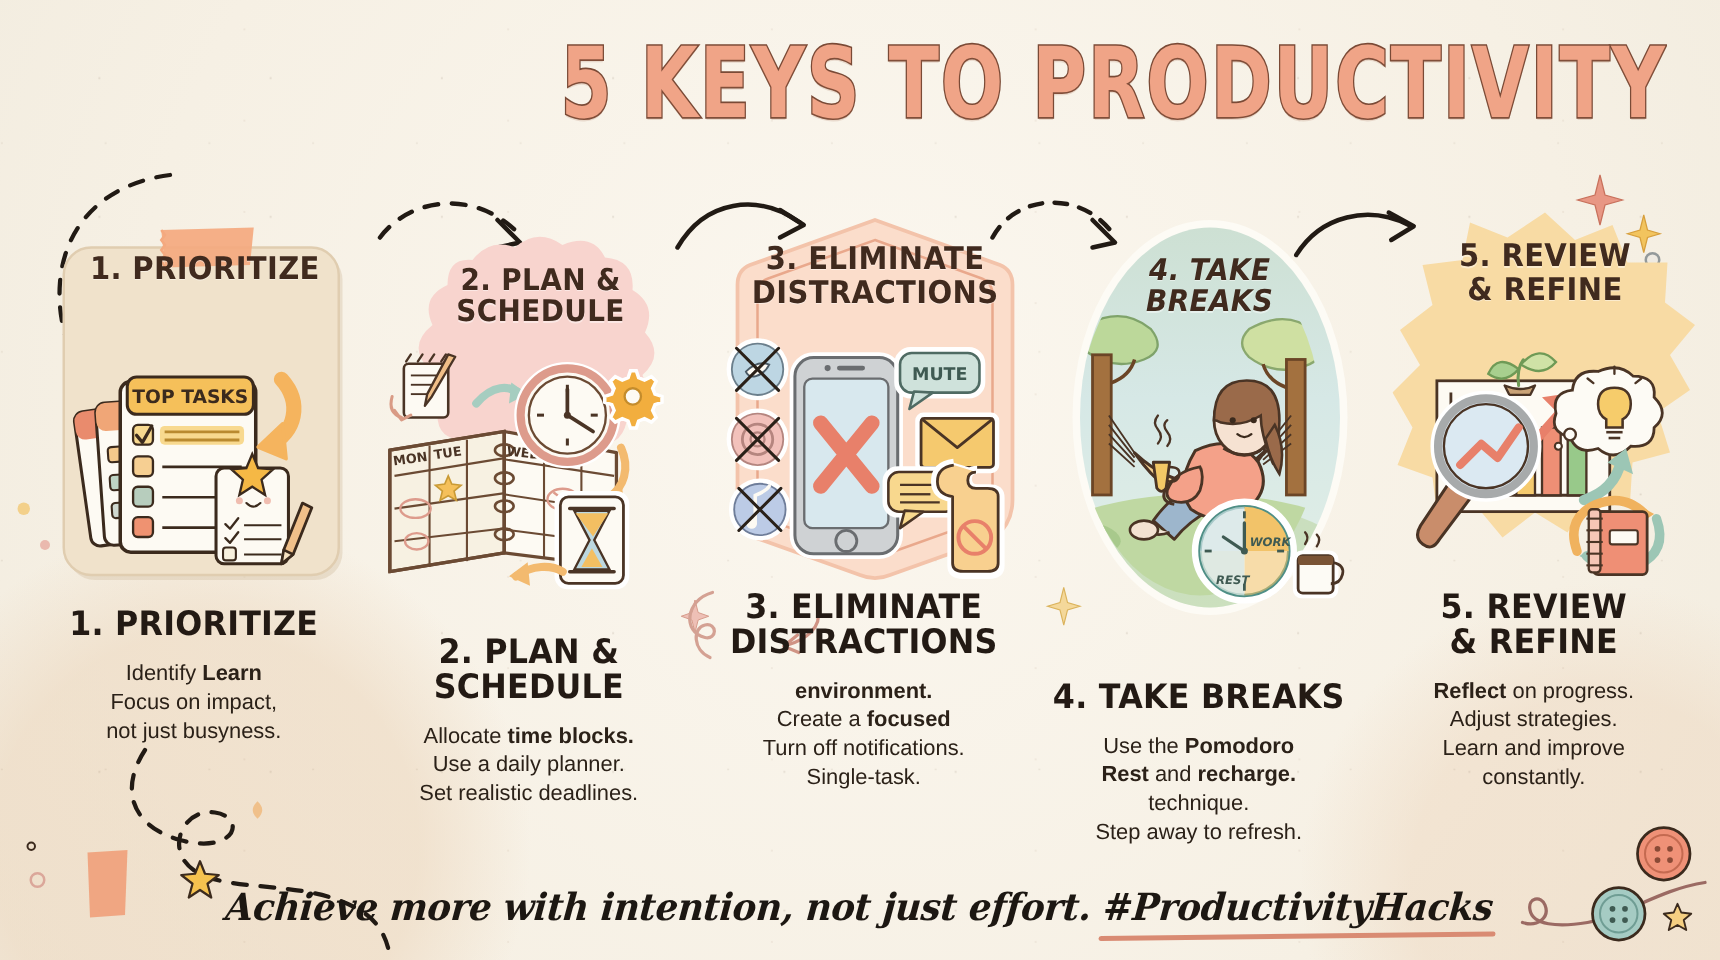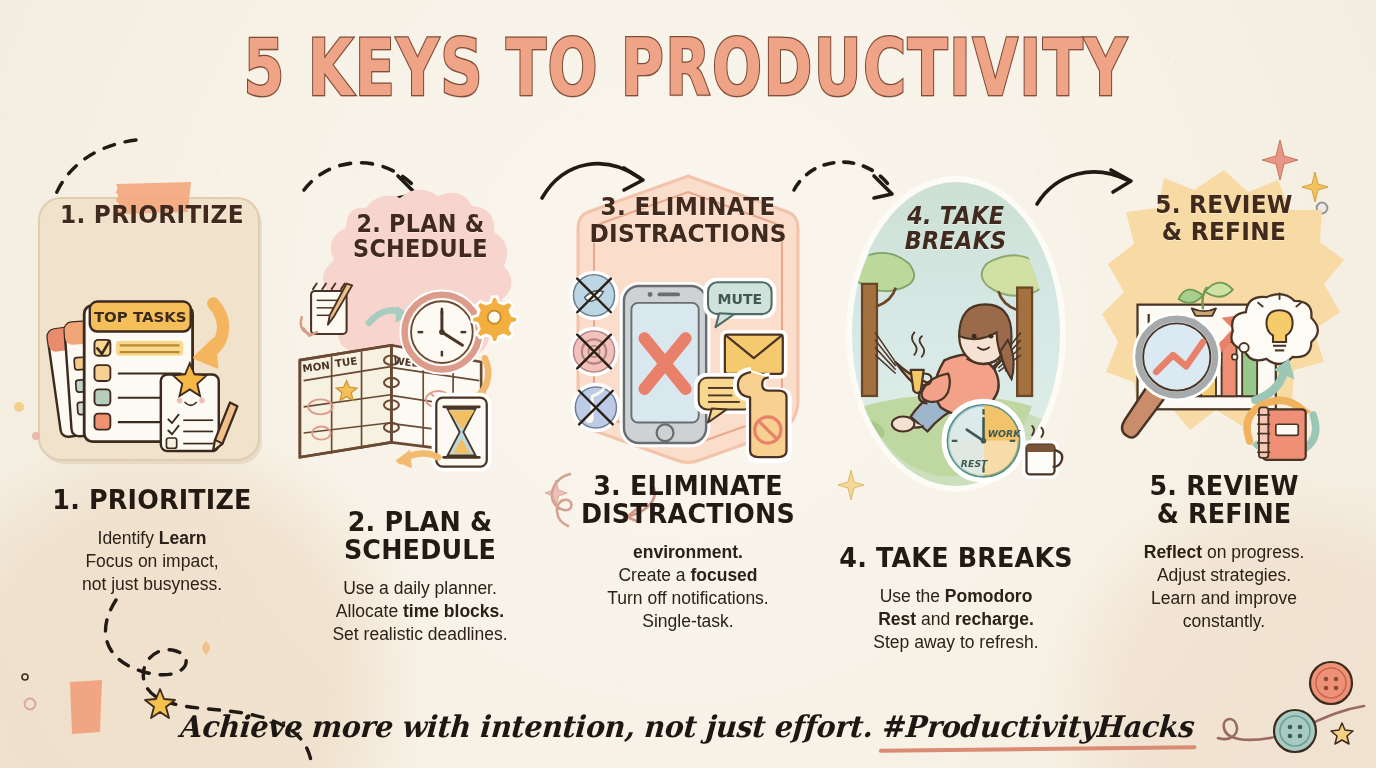--- a/index.html
+++ b/index.html
@@ -36,21 +36,21 @@
       radial-gradient(circle, rgba(150,120,95,.09) 0.8px, transparent 1px);
     background-size: 137px 111px, 83px 167px, 211px 73px;
     background-position: 11px 7px, 43px 31px, 90px 60px;
     pointer-events: none;
   }
 
   
   .title-wrap {
     position: absolute;
     top: 36px; left: 0; right: 4px;
-    text-align: center;
+    text-align: right;
     z-index: 6;
   }
   .title {
     display: inline-block;
     font-family: "DejaVu Sans", sans-serif;
     font-weight: 700;
     font-size: 64px;
     letter-spacing: 1.5px;
     line-height: 1;
     transform: scaleX(0.92) scaleY(1.22);
@@ -67,21 +67,21 @@
     width: 1340px;
     height: 520px;
     display: flex;
     z-index: 4;
   }
   .col {
     position: relative;
     flex: 1 1 0;
     display: flex;
     flex-direction: column;
-    align-items: center;
+    align-items: flex-end;
   }
 
   
   .panel {
     position: relative;
     width: 244px;
     height: 300px;
     display: flex;
     justify-content: center;
     padding-top: 26px;
@@ -437,22 +437,22 @@
             <path d="M110 198 C 124 188, 140 188, 150 194" fill="none" stroke="#f3ba6f" stroke-width="7" stroke-linecap="round"></path>
             <path d="M120 186 L 104 198 L 122 206 Z" fill="#f3ba6f"></path>
           </svg>
         </div>
       </div>
 
       <div class="caption">
         <div class="cap-head" style="white-space:pre-line">2. PLAN &amp;
 SCHEDULE</div>
         <div class="cap-body">
+            <div><span>Allocate </span><b>time blocks.</b></div>
             <div><span>Use a daily planner.</span></div>
-            <div><span>Allocate </span><b>time blocks.</b></div>
             <div><span>Set realistic deadlines.</span></div>
           </div>
       </div>
     </div>
 
     <div class="col col-3">
       <div class="panel">
         <div class="shape">
           <svg viewBox="0 0 244 300" preserveAspectRatio="none">
             <path d="M122 8 L222 44 Q232 48 232 60 L232 232 Q232 250 218 262 L134 292
@@ -651,20 +651,21 @@
             </g>
           </svg>
         </div>
       </div>
 
       <div class="caption">
         <div class="cap-head">4. TAKE BREAKS</div>
         <div class="cap-body">
             <div><span>Use the </span><b>Pomodoro</b></div>
             <div><b>Rest</b><span> and </span><b>recharge.</b></div>
+            <div><span>technique.</span></div>
             <div><span>Step away to refresh.</span></div>
           </div>
       </div>
     </div>
 
     <div class="col col-5">
       <div class="panel">
         <div class="shape">
           <svg viewBox="0 0 244 300" preserveAspectRatio="none">
             <path d="M122 4 L146 26 L176 14 L188 44 L220 44 L218 76 L242 94 L222 118

